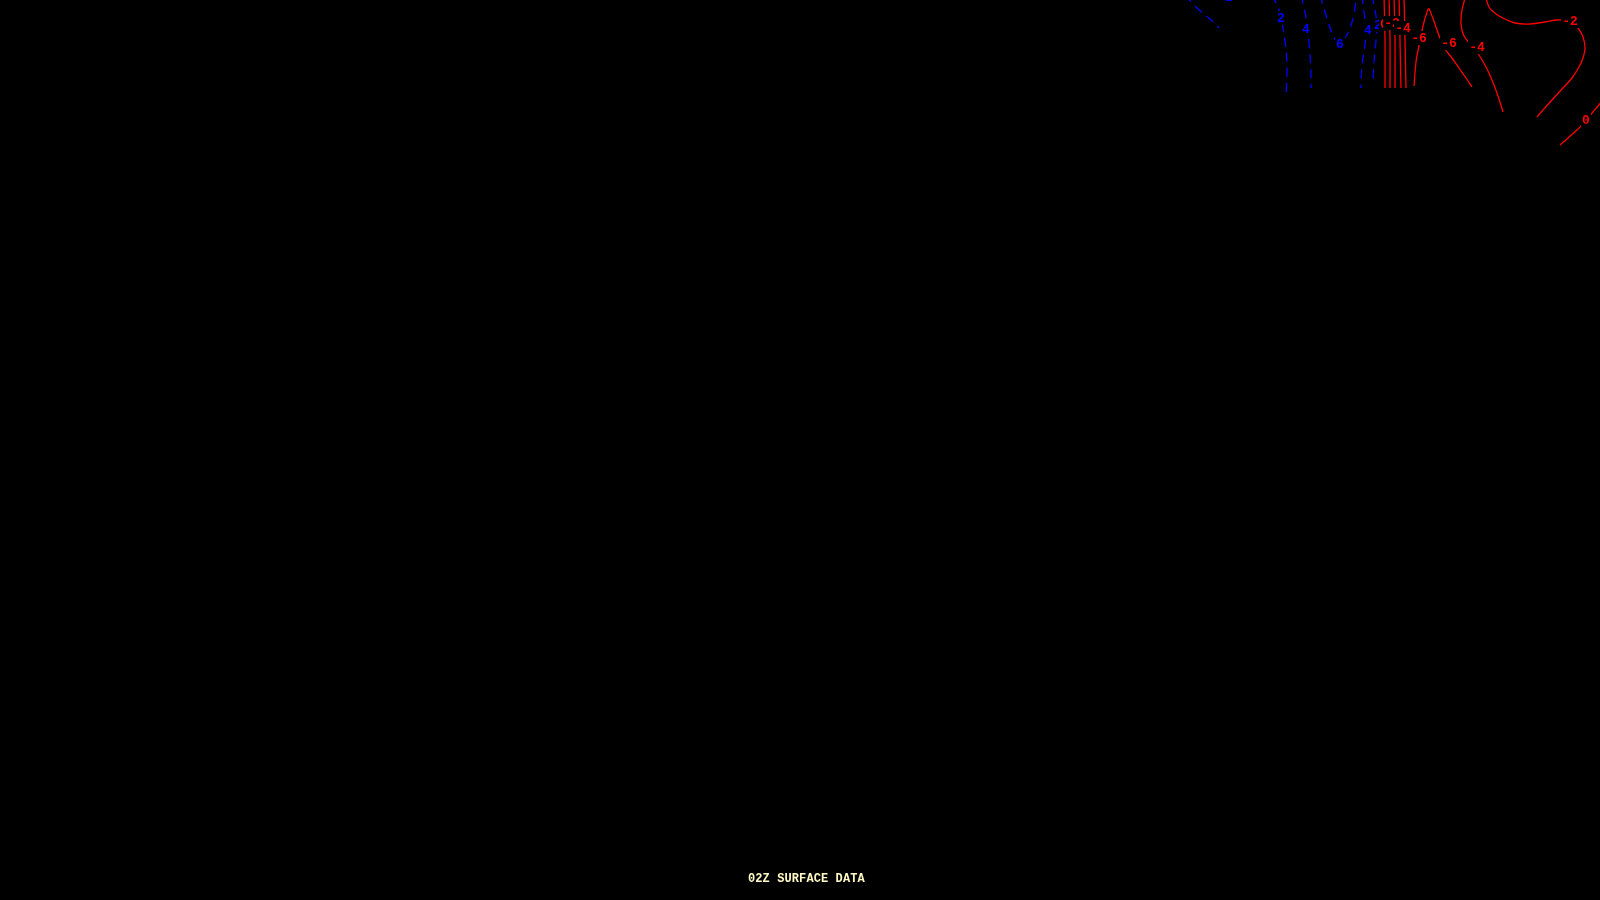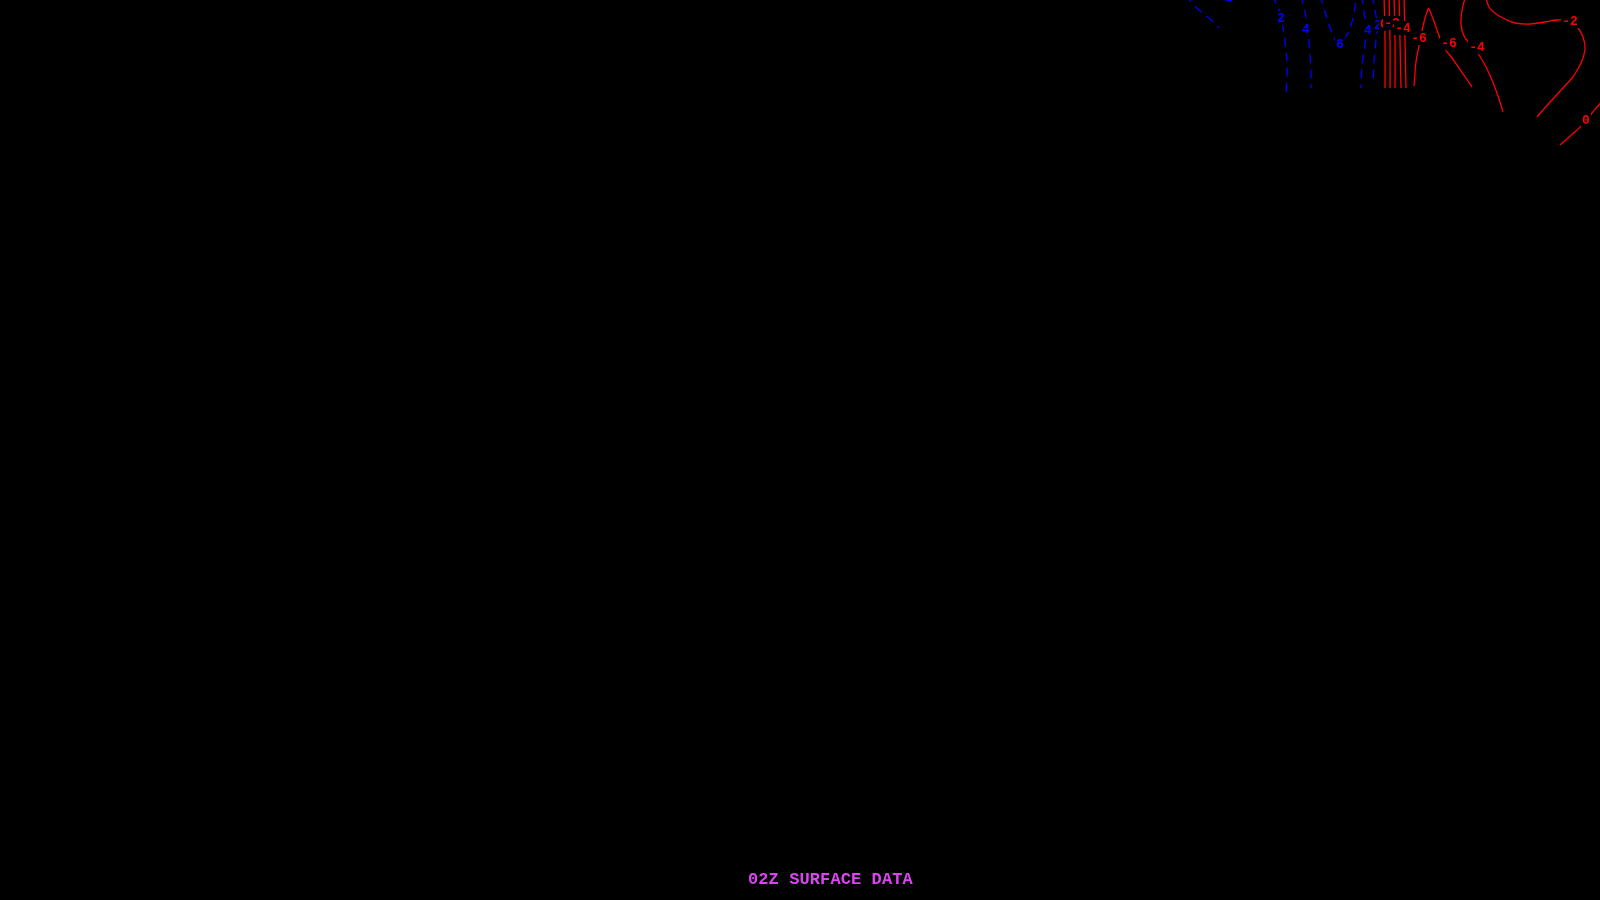--- a/index.html
+++ b/index.html
@@ -19,24 +19,24 @@
     position: absolute;
     left: 0;
     top: 0;
     width: 1600px;
     height: 900px;
   }
   .caption {
     position: absolute;
     left: 748px;
     top: 873px;
-    color: #d946ef;
+    color: #fef9c3;
     font-family: "Liberation Mono", monospace;
     font-weight: bold;
-    font-size: 17px;
+    font-size: 12px;
     line-height: 13px;
     letter-spacing: 0.1px;
     white-space: pre;
   }
   svg text.contour-label {
     font-family: "Liberation Mono", monospace;
     font-weight: bold;
     font-size: 13px;
   }
 </style>

